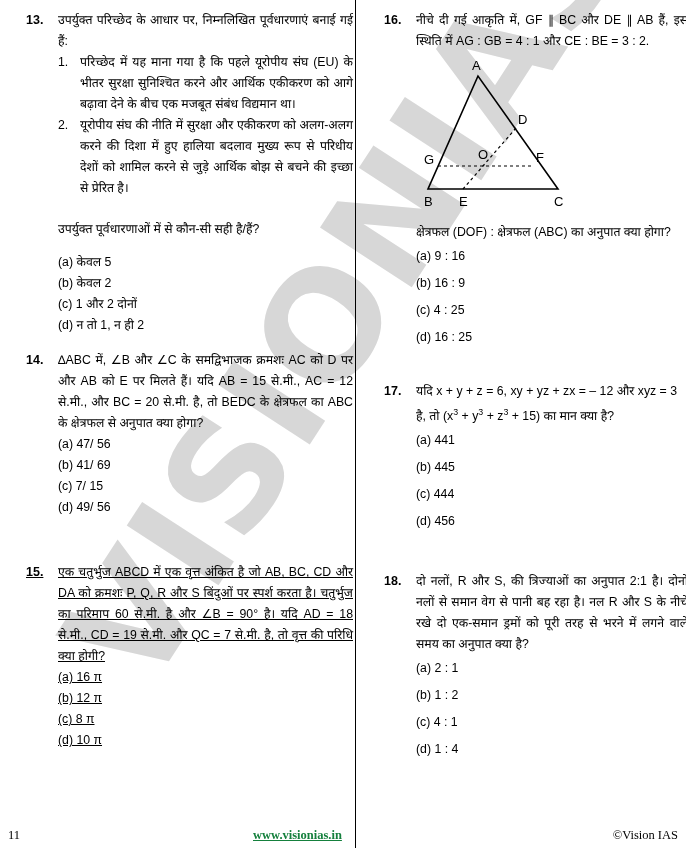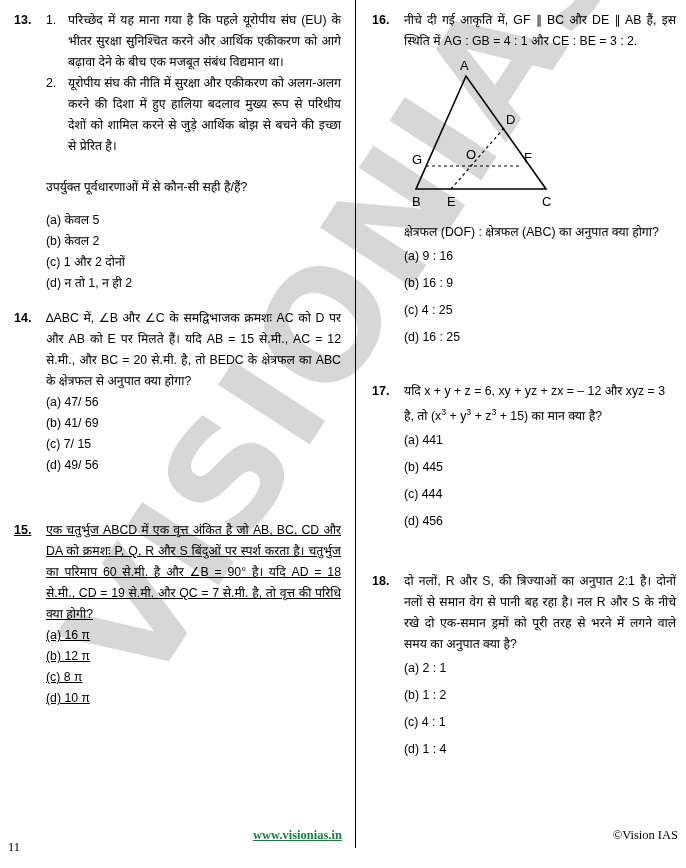--- a/index.html
+++ b/index.html
@@ -39,21 +39,21 @@
     font-size: 150px;
     left: 30px;
     top: 620px;
     transform: rotate(-57deg);
     transform-origin: 0 0;
   }
 
   
   #columns {
     position: absolute;
-    left: 0;
+    left: 12px;
     top: 0;
     width: 564px;
     height: 820px;
     z-index: 2;
   }
   .col {
     position: absolute;
     top: 0;
     box-sizing: border-box;
   }
@@ -148,21 +148,21 @@
     position: absolute;
     left: 0;
     top: 828px;
     width: 686px;
     height: 40px;
     z-index: 4;
   }
   #footer .page-no {
     position: absolute;
     left: 8px;
-    top: 12px;
+    top: 0;
     font-size: 12.5px;
     font-family: "Liberation Serif", serif;
   }
   #footer .site-link {
     position: absolute;
     left: 253px;
     top: 0;
     font-size: 12.5px;
     font-family: "Liberation Serif", serif;
     color: #15803d;
@@ -189,20 +189,21 @@
 
   <div id="col-divider"></div>
 
   <div id="columns">
 
     <div class="col col-left">
 
       <div class="question">
         <div class="q-num">13.</div>
         <div class="q-body">
+          <p class="q-stem">उपर्युक्त परिच्छेद के आधार पर, निम्नलिखित पूर्वधारणाएं बनाई गई हैं:</p>
           <ul class="sublist">
             <li>
               <span class="sub-num">1.</span>
               <span class="sub-text">परिच्छेद में यह माना गया है कि पहले यूरोपीय संघ (EU) के भीतर सुरक्षा सुनिश्चित करने और आर्थिक एकीकरण को आगे बढ़ावा देने के बीच एक मजबूत संबंध विद्यमान था।</span>
             </li>
             <li>
               <span class="sub-num">2.</span>
               <span class="sub-text">यूरोपीय संघ की नीति में सुरक्षा और एकीकरण को अलग-अलग करने की दिशा में हुए हालिया बदलाव मुख्य रूप से परिधीय देशों को शामिल करने से जुड़े आर्थिक बोझ से बचने की इच्छा से प्रेरित है।</span>
             </li>
           </ul>

